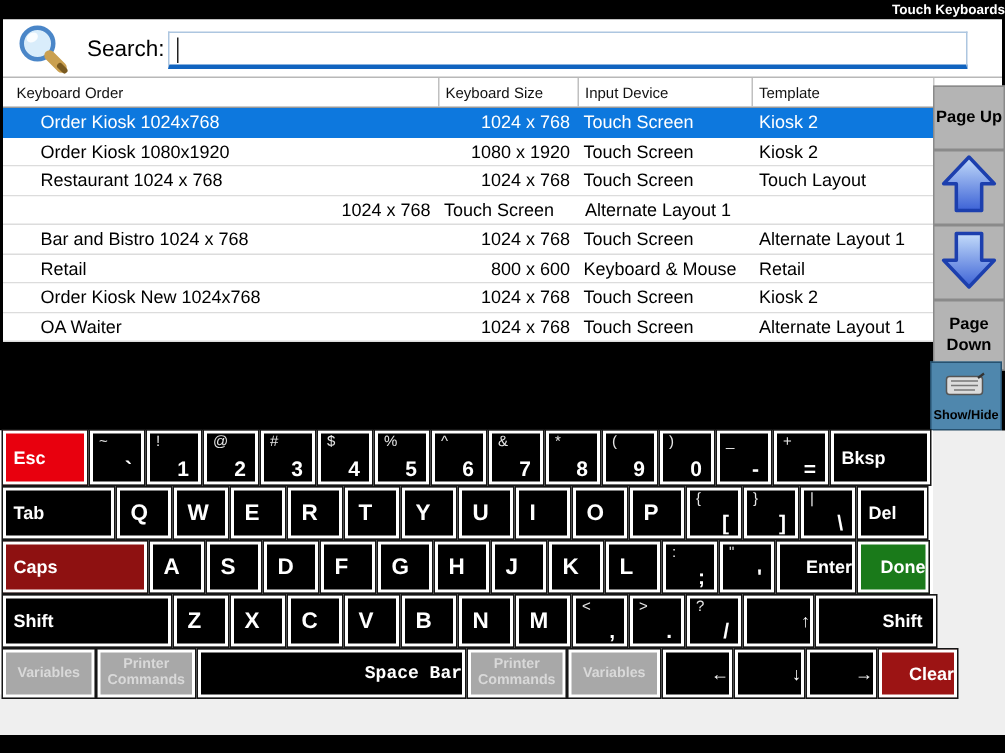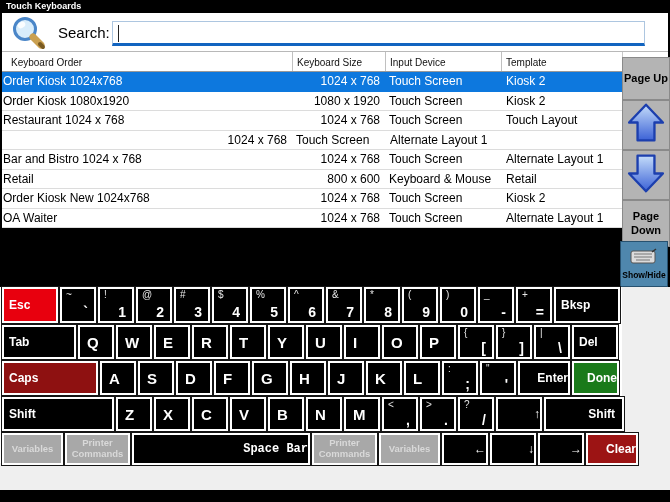--- a/index.html
+++ b/index.html
@@ -2,21 +2,21 @@
 <html style="--sel: #0d78de; --underline: #1164c0; --esc: #e8000e; --caps: #8e1111; --clear: #9c1414; --done: #1a7a1a; --showhide: #4f87ad; --panelbtn: #b4b4b4; --keygray: #a8a8a8;"><head>
 <meta charset="utf-8">
 <style>
   * { margin:0; padding:0; box-sizing:border-box; }
   html,body { background:#000; }
   body { font-family:"Liberation Sans", sans-serif; }
   #screen { position:relative; width:670px; height:502px; background:#000; overflow:hidden; }
 
   
   #titlebar { position:absolute; left:0; top:0; width:670px; height:13px; background:#000; color:#fff;
-              font-size:9px; font-weight:bold; padding:1px 0 0 6px; }
+              font-size:9px; font-weight:bold; padding:1px 0 0 6px;text-align:right; }
 
   
   #top-section { position:absolute; left:2px; top:13px; width:666px; height:208px; background:#fff; }
 
   
   #search-row { position:absolute; left:0; top:0; width:666px; height:39px; background:#fff; border-bottom:1px solid #b8b8b8; }
   #search-icon { position:absolute; left:7px; top:2px; }
   #search-label { position:absolute; left:56px; top:11px; font-size:15px; color:#000; }
   #search-input { position:absolute; left:110px; top:8px; width:533px; height:25px;
                   border:1px solid #adc6e0; border-bottom:3px solid var(--underline);
@@ -25,21 +25,21 @@
 
   
   #table { position:absolute; left:0; top:39px; width:620px; }
   .thead { display:grid; grid-template-columns:290px 93px 116px 121px; height:20px; background:#fff; border-bottom:1px solid #999; }
   .hcell { font-size:10px; color:#111; padding:5px 0 0 9px; overflow:hidden; white-space:nowrap; }
   .hcell:not(:first-child){ border-left:1px solid #c0c0c0; padding-left:4px; }
   .trow { display:grid; grid-template-columns:290px 93px 116px 121px; height:19.5px; background:#fff;
           border-bottom:1px solid #dcdcdc; color:#000; }
   .trow.sel { background:var(--sel); color:#fff; border-bottom:1px solid var(--sel); }
   .tcell { font-size:12px; line-height:18px; white-space:nowrap; overflow:hidden; }
-  .cell-name { padding-left:1px; }
+  .cell-name { padding-left:25px; }
   .cell-size { text-align:right; padding-right:5px; }
   .cell-input { padding-left:4px; }
   .cell-template { padding-left:5px; }
   #table-right-edge { position:absolute; left:620px; top:39px; width:1px; height:196px; background:#c8c8c8; }
 
   
   .side-btn { position:absolute; left:620px; width:48px; background:var(--panelbtn); border:1px solid #8a8a8a;
               color:#000; font-weight:bold; font-size:11px; text-align:center; display:flex;
               align-items:center; justify-content:center; line-height:1.25; cursor:pointer; }
   #btn-page-up { top:44px; height:43px; }

